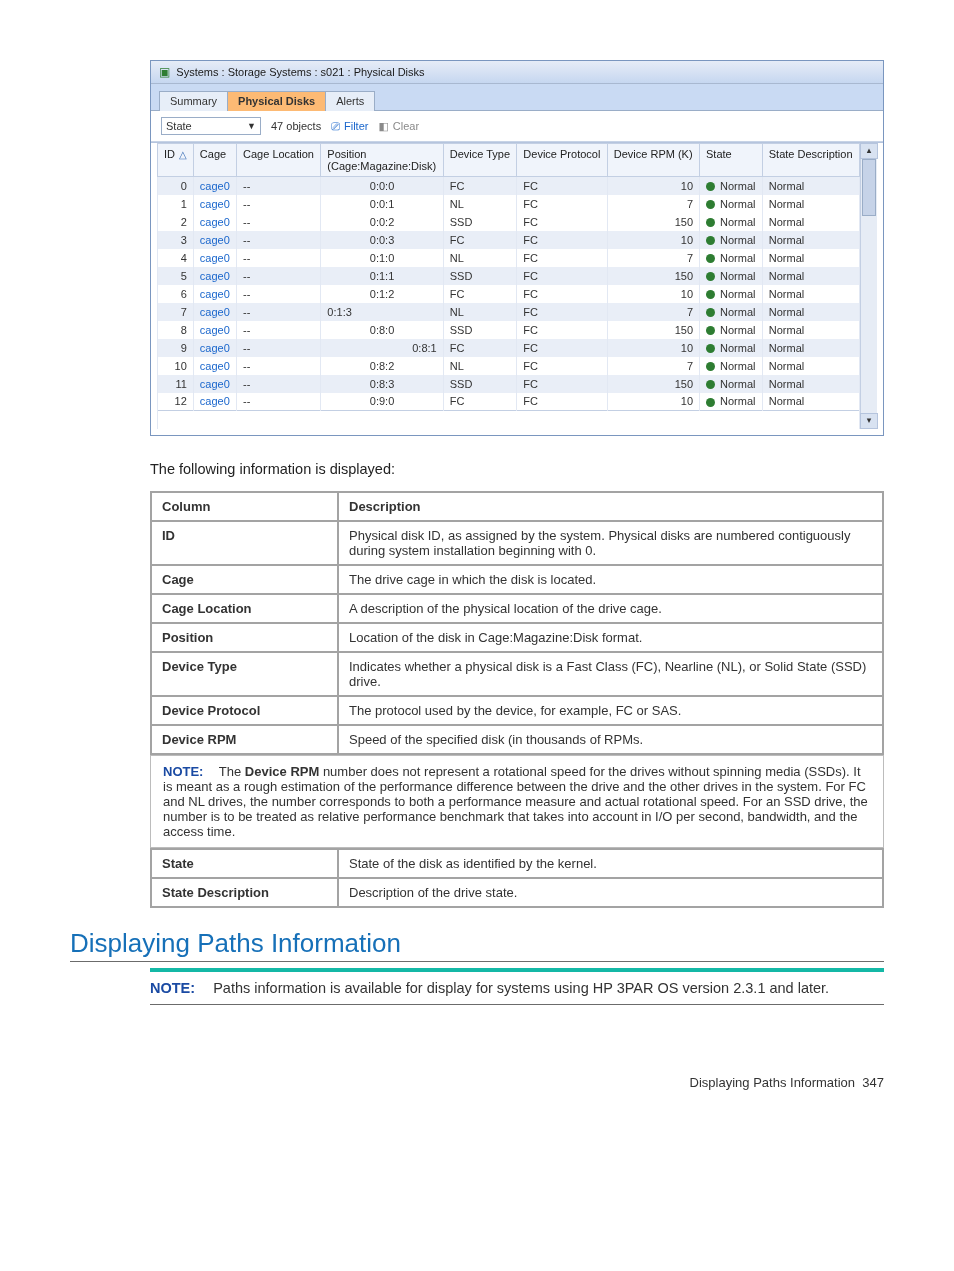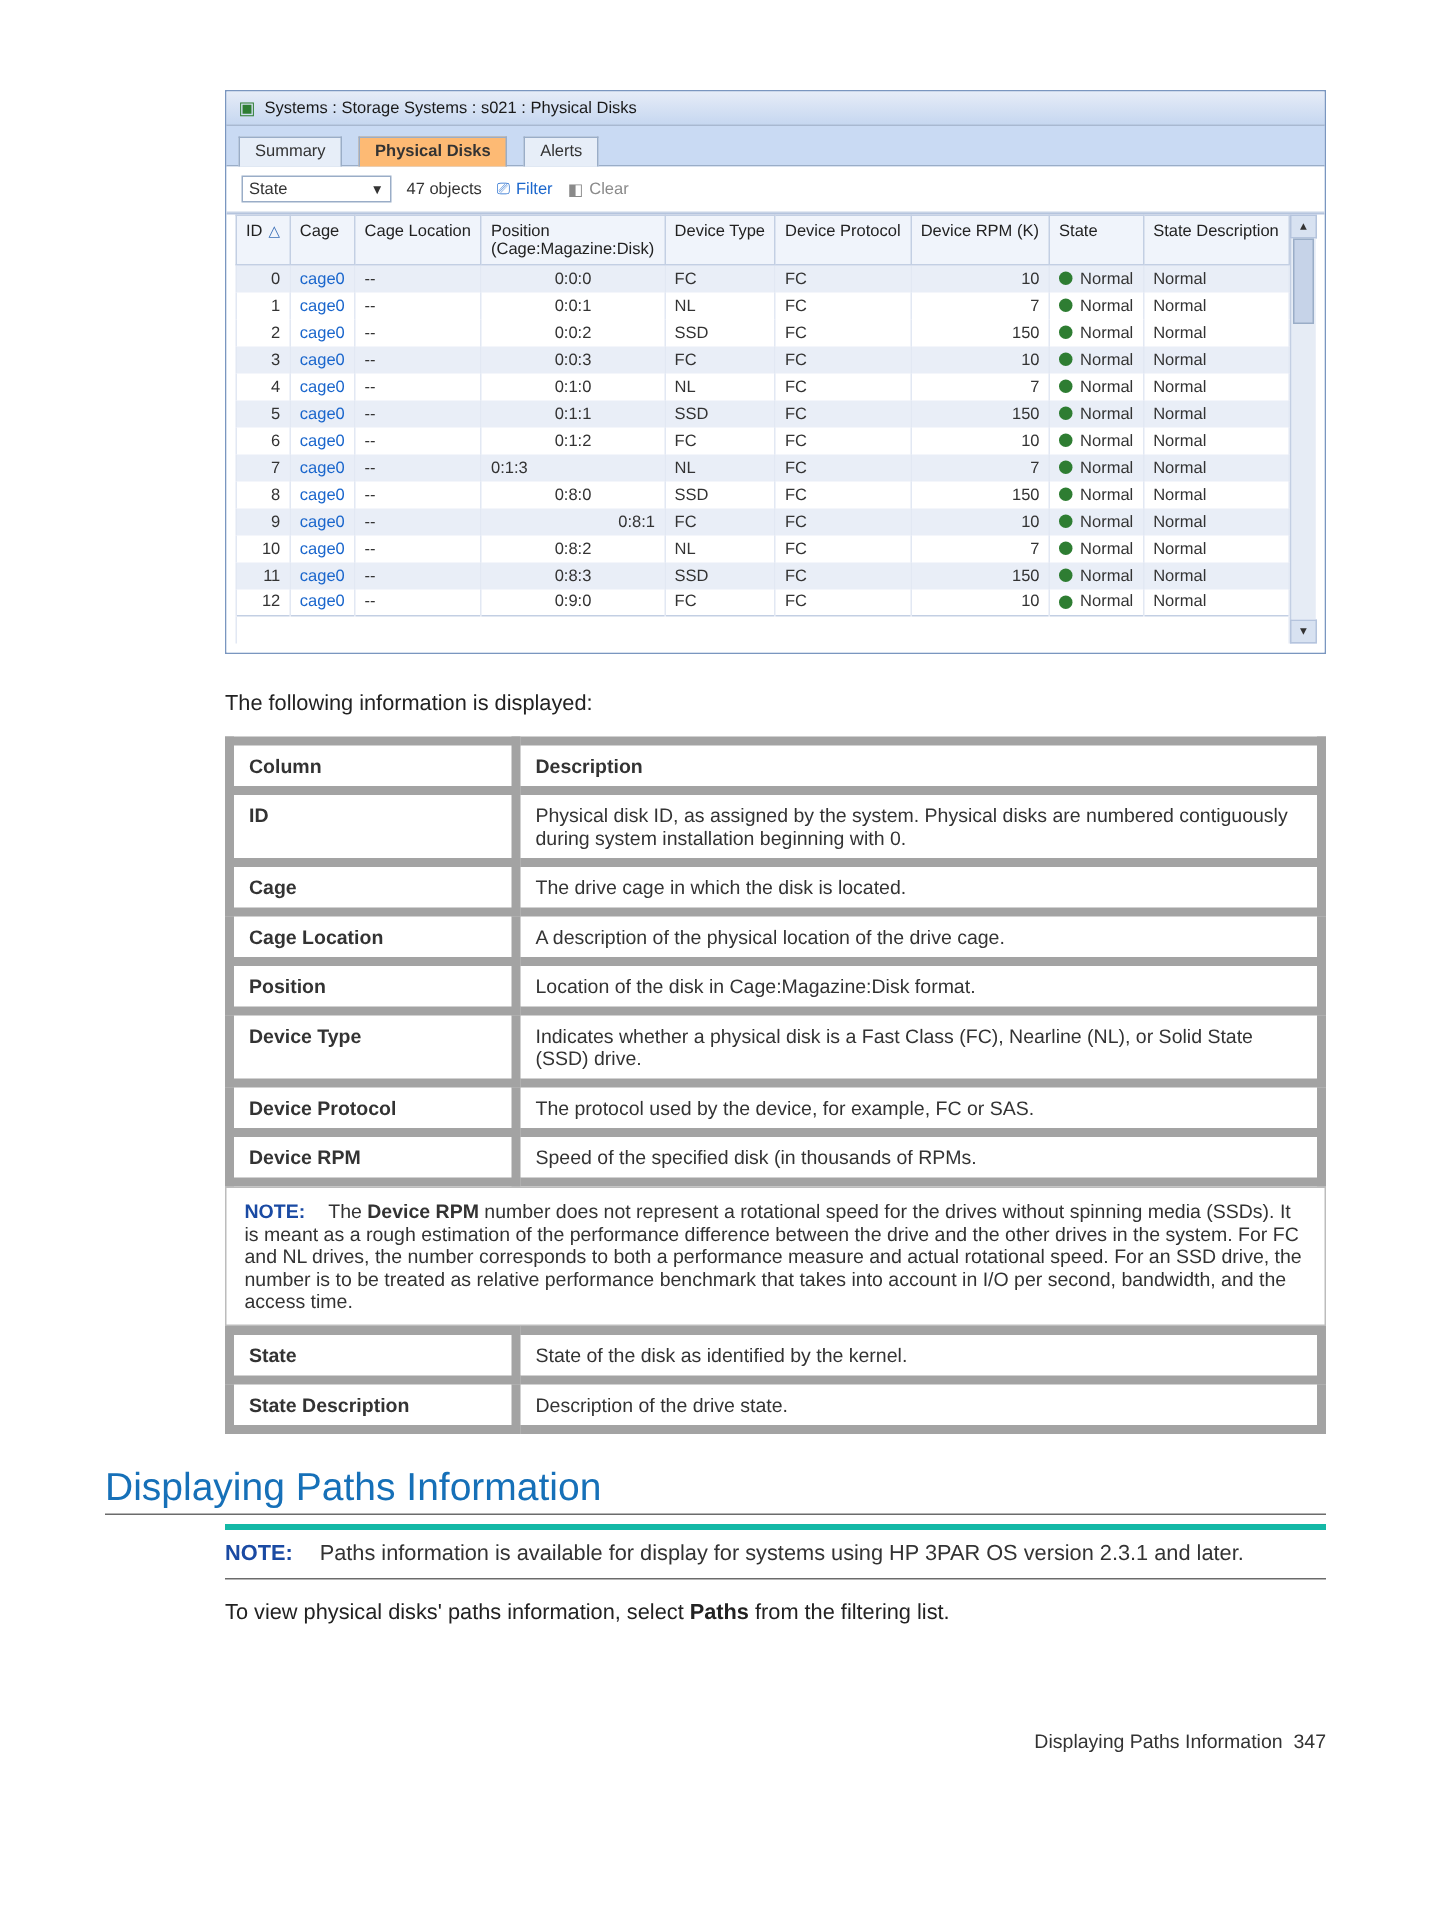--- a/index.html
+++ b/index.html
@@ -28,21 +28,21 @@
     border-bottom: 1px solid #a8b8d0;
     display: flex;
     align-items: center;
     gap: 6px;
   }
   .apppanel-titlebar .winicon { color:#2e7d32; font-size:12px;}
   .tabstrip {
     background: #c9daf3;
     padding: 6px 8px 0 8px;
     display: flex;
-    gap: 12px;
+    gap: 0;
     border-bottom:1px solid #9aadc7;
   }
   .tab {
     padding: 3px 10px 4px 10px;
     border:1px solid #9aadc7;
     border-bottom:none;
     background: #e7eef8;
     font-size:11px;
     position:relative;
     top:1px;
@@ -115,21 +115,21 @@
   .scroll-bar .track { flex:1; width:100%; background:#e6ecf5; position:relative;}
   .scroll-bar .thumb { position:absolute; top:0; left:1px; right:1px; height:55px; background:#c6d3e8; border:1px solid #9aadc7;}
   .bodytext { font-size:14.5px; color:#222; margin:14px 0; }
   table.desc {
     width:100%;
     border-collapse:collapse;
     font-size:13px;
     margin-top:10px;
   }
   table.desc th, table.desc td {
-    border:6px solid #a3a3a3;
+    border:2px solid #a3a3a3;
     padding:6px 10px;
     vertical-align:top;
     text-align:left;
   }
   table.desc th { font-weight:bold; width:165px; }
   table.desc thead th { background:#fff; }
   .notebox {
     border-top:1px solid #bcbcbc;
     border-bottom:1px solid #bcbcbc;
     padding:8px 12px;
@@ -436,22 +436,19 @@
     </table>
   </div>
 
   <h2 class="sectiontitle">Displaying Paths Information</h2>
 
   <div class="indent">
     <div class="notepar">
       <span class="notelabel">NOTE:</span>
       <span>Paths information is available for display for systems using HP 3PAR OS version 2.3.1 and later.</span>
     </div>
-    <p class="bodytext">
-      <span>To view physical disks' paths information, select </span><b>Paths</b><span> from the filtering list.</span>
-    </p>
   </div>
 
   <div class="footer">
     <span>Displaying Paths Information</span>&nbsp;&nbsp;<span>347</span>
   </div>
 
 </div>
 
 </body></html>

